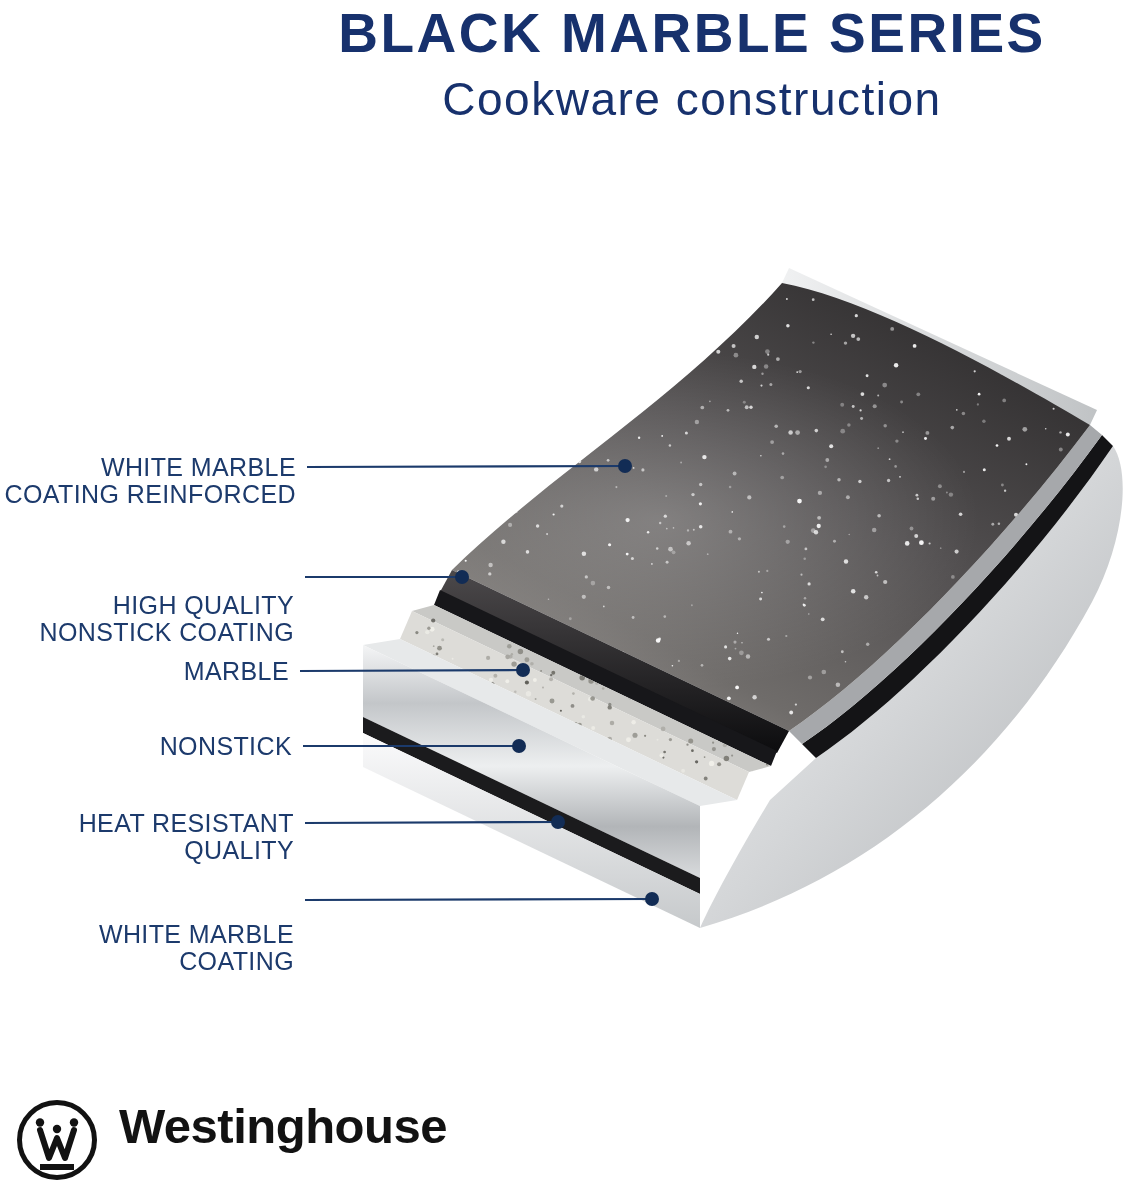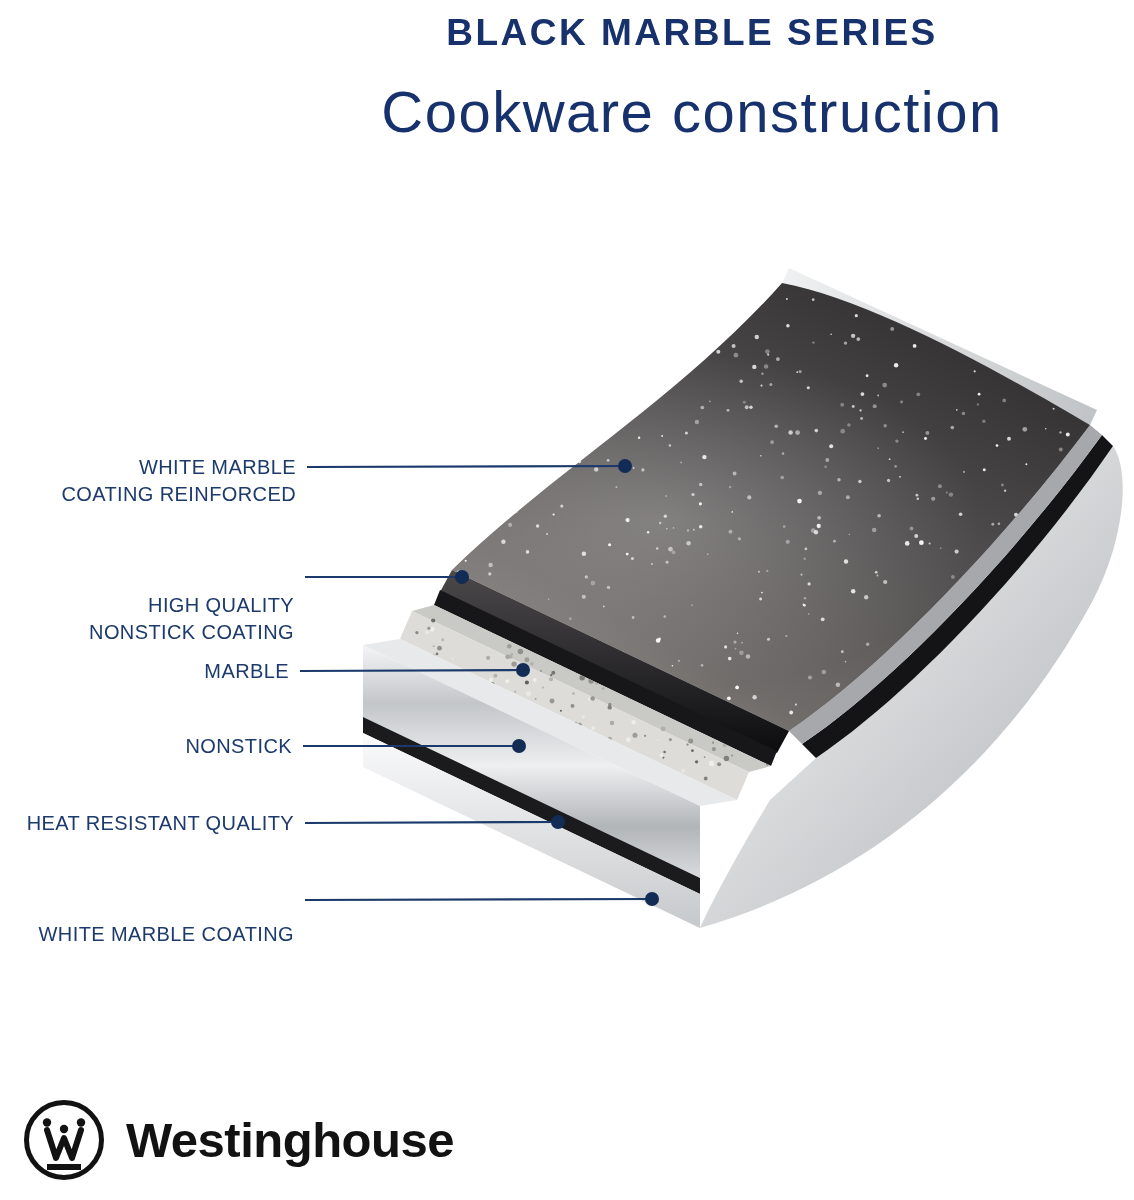--- a/index.html
+++ b/index.html
@@ -5,32 +5,32 @@
   html,body{margin:0;padding:0;background:#ffffff;}
   body{
     width:1134px;height:1200px;position:relative;overflow:hidden;
     font-family:"Liberation Sans",sans-serif;
   }
   .header{
     position:absolute;left:250px;top:2px;width:884px;text-align:center;
     color:#17316d;
   }
   .title{
-    font-size:37px;font-weight:700;letter-spacing:2.5px;line-height:62px;
+    font-size:55px;font-weight:700;letter-spacing:2.5px;line-height:62px;
   }
   .subtitle{
-    font-size:58px;font-weight:400;letter-spacing:1.5px;line-height:54px;margin-top:21px;
+    font-size:46px;font-weight:400;letter-spacing:1.5px;line-height:54px;margin-top:8px;
   }
   .layer-label{
     position:absolute;text-align:right;color:#1c3a6c;
-    font-size:20px;line-height:27px;letter-spacing:0.4px;
+    font-size:25px;line-height:27px;letter-spacing:0.4px;
     white-space:pre-line;
   }
   #illustration{position:absolute;left:0;top:0;}
-  .logo-row{position:absolute;left:22px;top:1098px;height:84px;display:flex;align-items:center;}
+  .logo-row{position:absolute;left:15px;top:1098px;height:84px;display:flex;align-items:flex-start;}
   .logo-icon{width:84px;height:84px;flex:0 0 auto;}
   .wordmark{
     font-size:49px;font-weight:700;color:#121212;letter-spacing:-0.5px;margin-left:20px;
   }
   .leader-line{stroke:#1b3a6b;stroke-width:2.2px;}
   .leader-dot{fill:#122c55;}
 </style>
 </head>
 <body>
 

